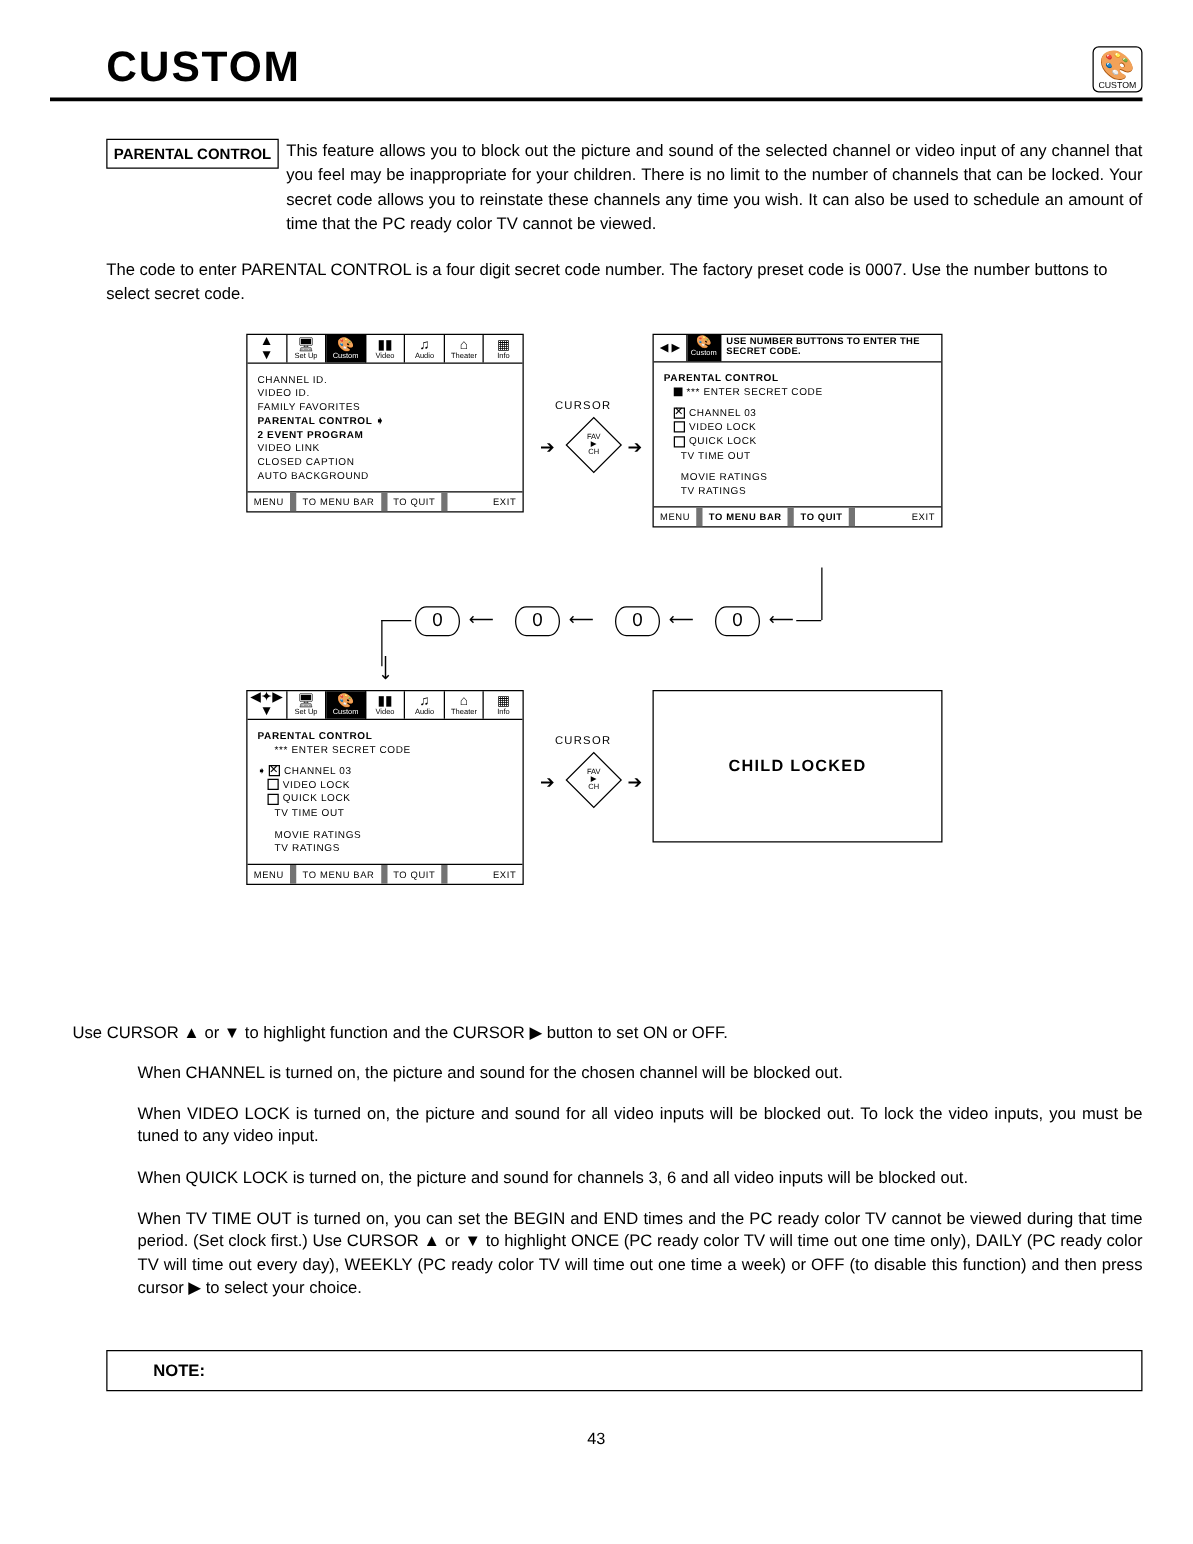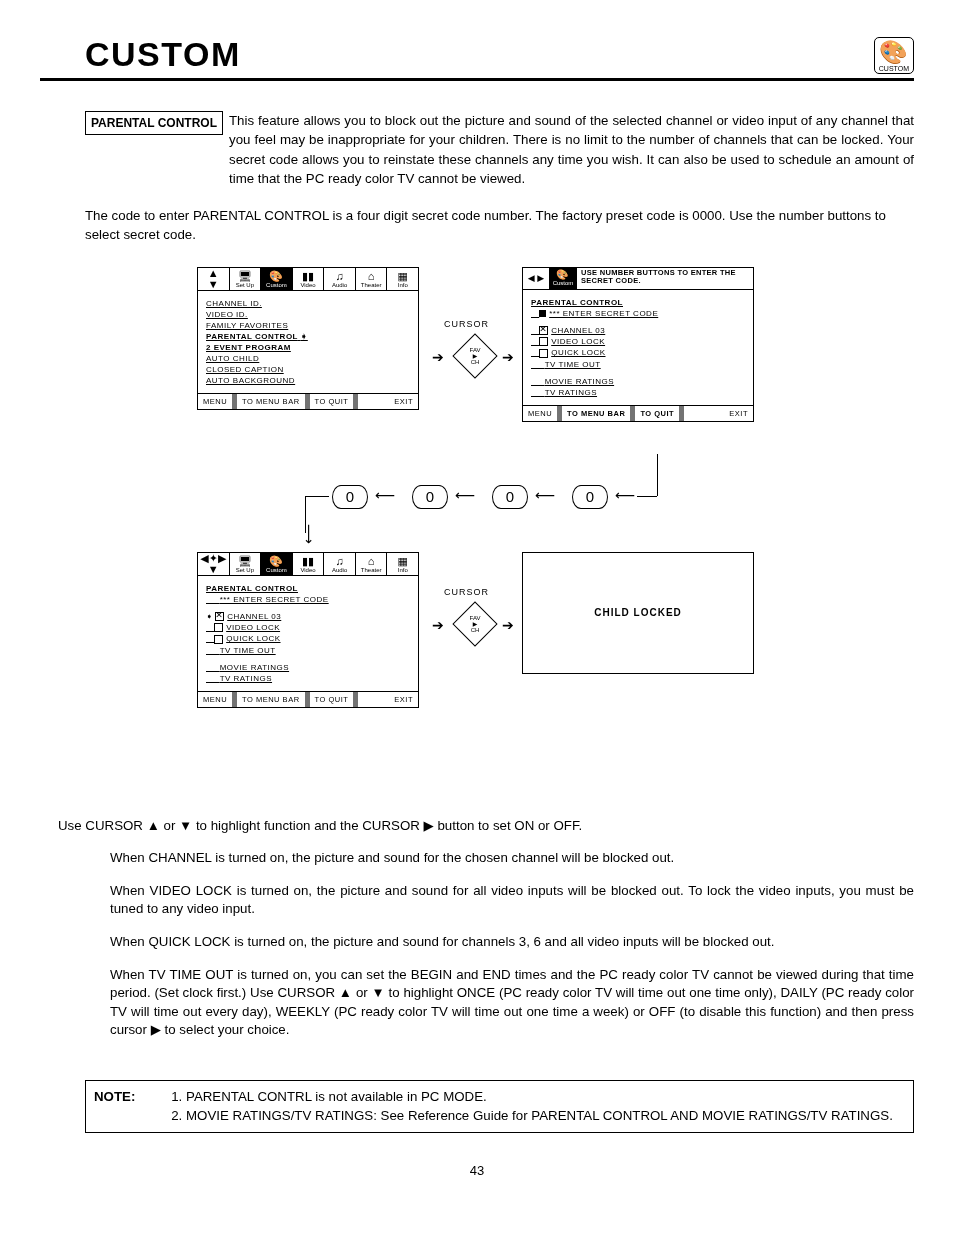--- a/index.html
+++ b/index.html
@@ -80,21 +80,21 @@
     text-align: center;
     display: flex;
     flex-direction: column;
     justify-content: center;
     line-height: 1;
     padding-top: 1px;
   }
   .micon:last-child { border-right: none; }
   .micon .sym { font-size: 11px; }
   .micon.sel { background: #000; color: #fff; }
-  .menu-body { padding: 6px 8px; letter-spacing: 0.5px; font-size: 8px; text-decoration: underline; }
+  .menu-body { padding: 6px 8px; letter-spacing: 0.5px; font-size: 8px; }
   .menu-body div { margin: 2px 0; }
   .menu-footer {
     display: flex;
     border-top: 1px solid #000;
     font-size: 7.5px;
     letter-spacing: 0.5px;
   }
   .menu-footer span {
     border-right: 5px solid #737373;
     padding: 3px 5px;
@@ -143,35 +143,35 @@
     line-height:22px;
   }
   .la { position:absolute; font-size:14px; }
 
   .child-locked-box {
     position:absolute;
     border:1px solid #000;
     left:325px; top:285px;
     width:230px; height:120px;
     display:flex;align-items:center;justify-content:center;
-    font-size:10px; font-weight:bold; letter-spacing:1px;
+    font-size:13px; font-weight:bold; letter-spacing:1px;
   }
   .line { position:absolute; background:#000; }
 
   
   .body-text { margin-left: 18px; margin-bottom: 14px; line-height: 1.4; text-align: justify;}
   .indent { margin-left: 70px; }
   .note-box {
     border:1px solid #000;
     margin-left: 45px;
     padding: 6px 8px;
     font-size: 13.3px;
     line-height:1.45;
   }
-  .note-row { display:flex; }
+  .note-row { display:flex;text-align:right; }
   .note-label { font-weight:bold; width:70px; }
   .note-ol { margin:0; padding-left: 22px; }
   .pagenum { text-align:center; margin-top: 30px; font-size: 13px; }
   .cb{display:inline-block;width:7px;height:7px;border:1px solid #000;vertical-align:middle;margin-right:3px;position:relative;}
   .cb.x::after{content:"✕";position:absolute;left:-1px;top:-3px;font-size:9px;}
   .ptr{display:inline-block;margin-right:2px;}
 </style>
 </head>
 <body>
 
@@ -180,21 +180,21 @@
   <div class="custom-icon-box">
     <span class="palette">🎨</span>
     <span>CUSTOM</span>
   </div>
 </div>
 
 <div class="intro-block">
   <div class="pc-label-box">PARENTAL CONTROL</div>
   <div class="intro-text">This feature allows you to block out the picture and sound of the selected channel or video input of any channel that you feel may be inappropriate for your children. There is no limit to the number of channels that can be locked. Your secret code allows you to reinstate these channels any time you wish. It can also be used to schedule an amount of time that the PC ready color TV cannot be viewed.</div>
 </div>
-<div class="code-text">The code to enter PARENTAL CONTROL is a four digit secret code number.  The factory preset code is 0000. Use the number buttons to select secret code.</div>
+<div class="code-text">The code to enter PARENTAL CONTROL is a four digit secret code number.  The factory preset code is 0007. Use the number buttons to select secret code.</div>
 
 <div class="diagram-wrap">
 
   <div class="menu-box" style="left:0;top:0;width:220px;">
     <div class="menu-icons">
       <div class="micon">
           <span class="sym">▲<br>▼</span>
         </div>
       <div class="micon">
           <span class="sym">🖥</span>
@@ -220,21 +220,21 @@
           <span class="sym">▦</span>
           <span>Info</span>
         </div>
     </div>
     <div class="menu-body">
       <div>CHANNEL ID.</div>
       <div>VIDEO ID.</div>
       <div>FAMILY FAVORITES</div>
       <div class="bold"><span>PARENTAL CONTROL</span> <span class="arrow-sym">➧</span></div>
       <div class="bold">2 EVENT PROGRAM</div>
-      <div>AUTO CHILD</div>
+      <div>VIDEO LINK</div>
       <div>CLOSED CAPTION</div>
       <div>AUTO BACKGROUND</div>
     </div>
     <div class="menu-footer">
       <span>MENU</span>
         <span>TO MENU BAR</span>
         <span>TO QUIT</span>
         <span>EXIT</span>
     </div>
   </div>
@@ -360,20 +360,16 @@
 
 <div class="body-text">Use CURSOR ▲ or ▼ to highlight function and the CURSOR ▶ button to set ON or OFF.</div>
 <div class="body-text indent">When CHANNEL is turned on, the picture and sound for the chosen channel will be blocked out.</div>
 <div class="body-text indent">When VIDEO LOCK is turned on, the picture and sound for all video inputs will be blocked out. To lock the video inputs, you must be tuned to any video input.</div>
 <div class="body-text indent">When QUICK LOCK is turned on, the picture and sound for channels 3, 6 and all video inputs will be blocked out.</div>
 <div class="body-text indent" style="margin-bottom:40px;">When TV TIME OUT is turned on, you can set the BEGIN and END times and the PC ready color TV cannot be viewed during that time period. (Set clock first.) Use CURSOR ▲ or ▼ to highlight ONCE (PC ready color TV will time out one time only), DAILY (PC ready color TV will time out every day), WEEKLY (PC ready color TV will time out one time a week) or OFF (to disable this function) and then press cursor ▶ to select your choice.</div>
 
 <div class="note-box">
   <div class="note-row">
     <div class="note-label">NOTE:</div>
-    <ol class="note-ol">
-      <li>PARENTAL CONTRL is not available in PC MODE.</li>
-      <li>MOVIE RATINGS/TV RATINGS:  See Reference Guide for PARENTAL CONTROL AND MOVIE RATINGS/TV RATINGS.</li>
-    </ol>
   </div>
 </div>
 
 <div class="pagenum">43</div>
 
 </body></html>

